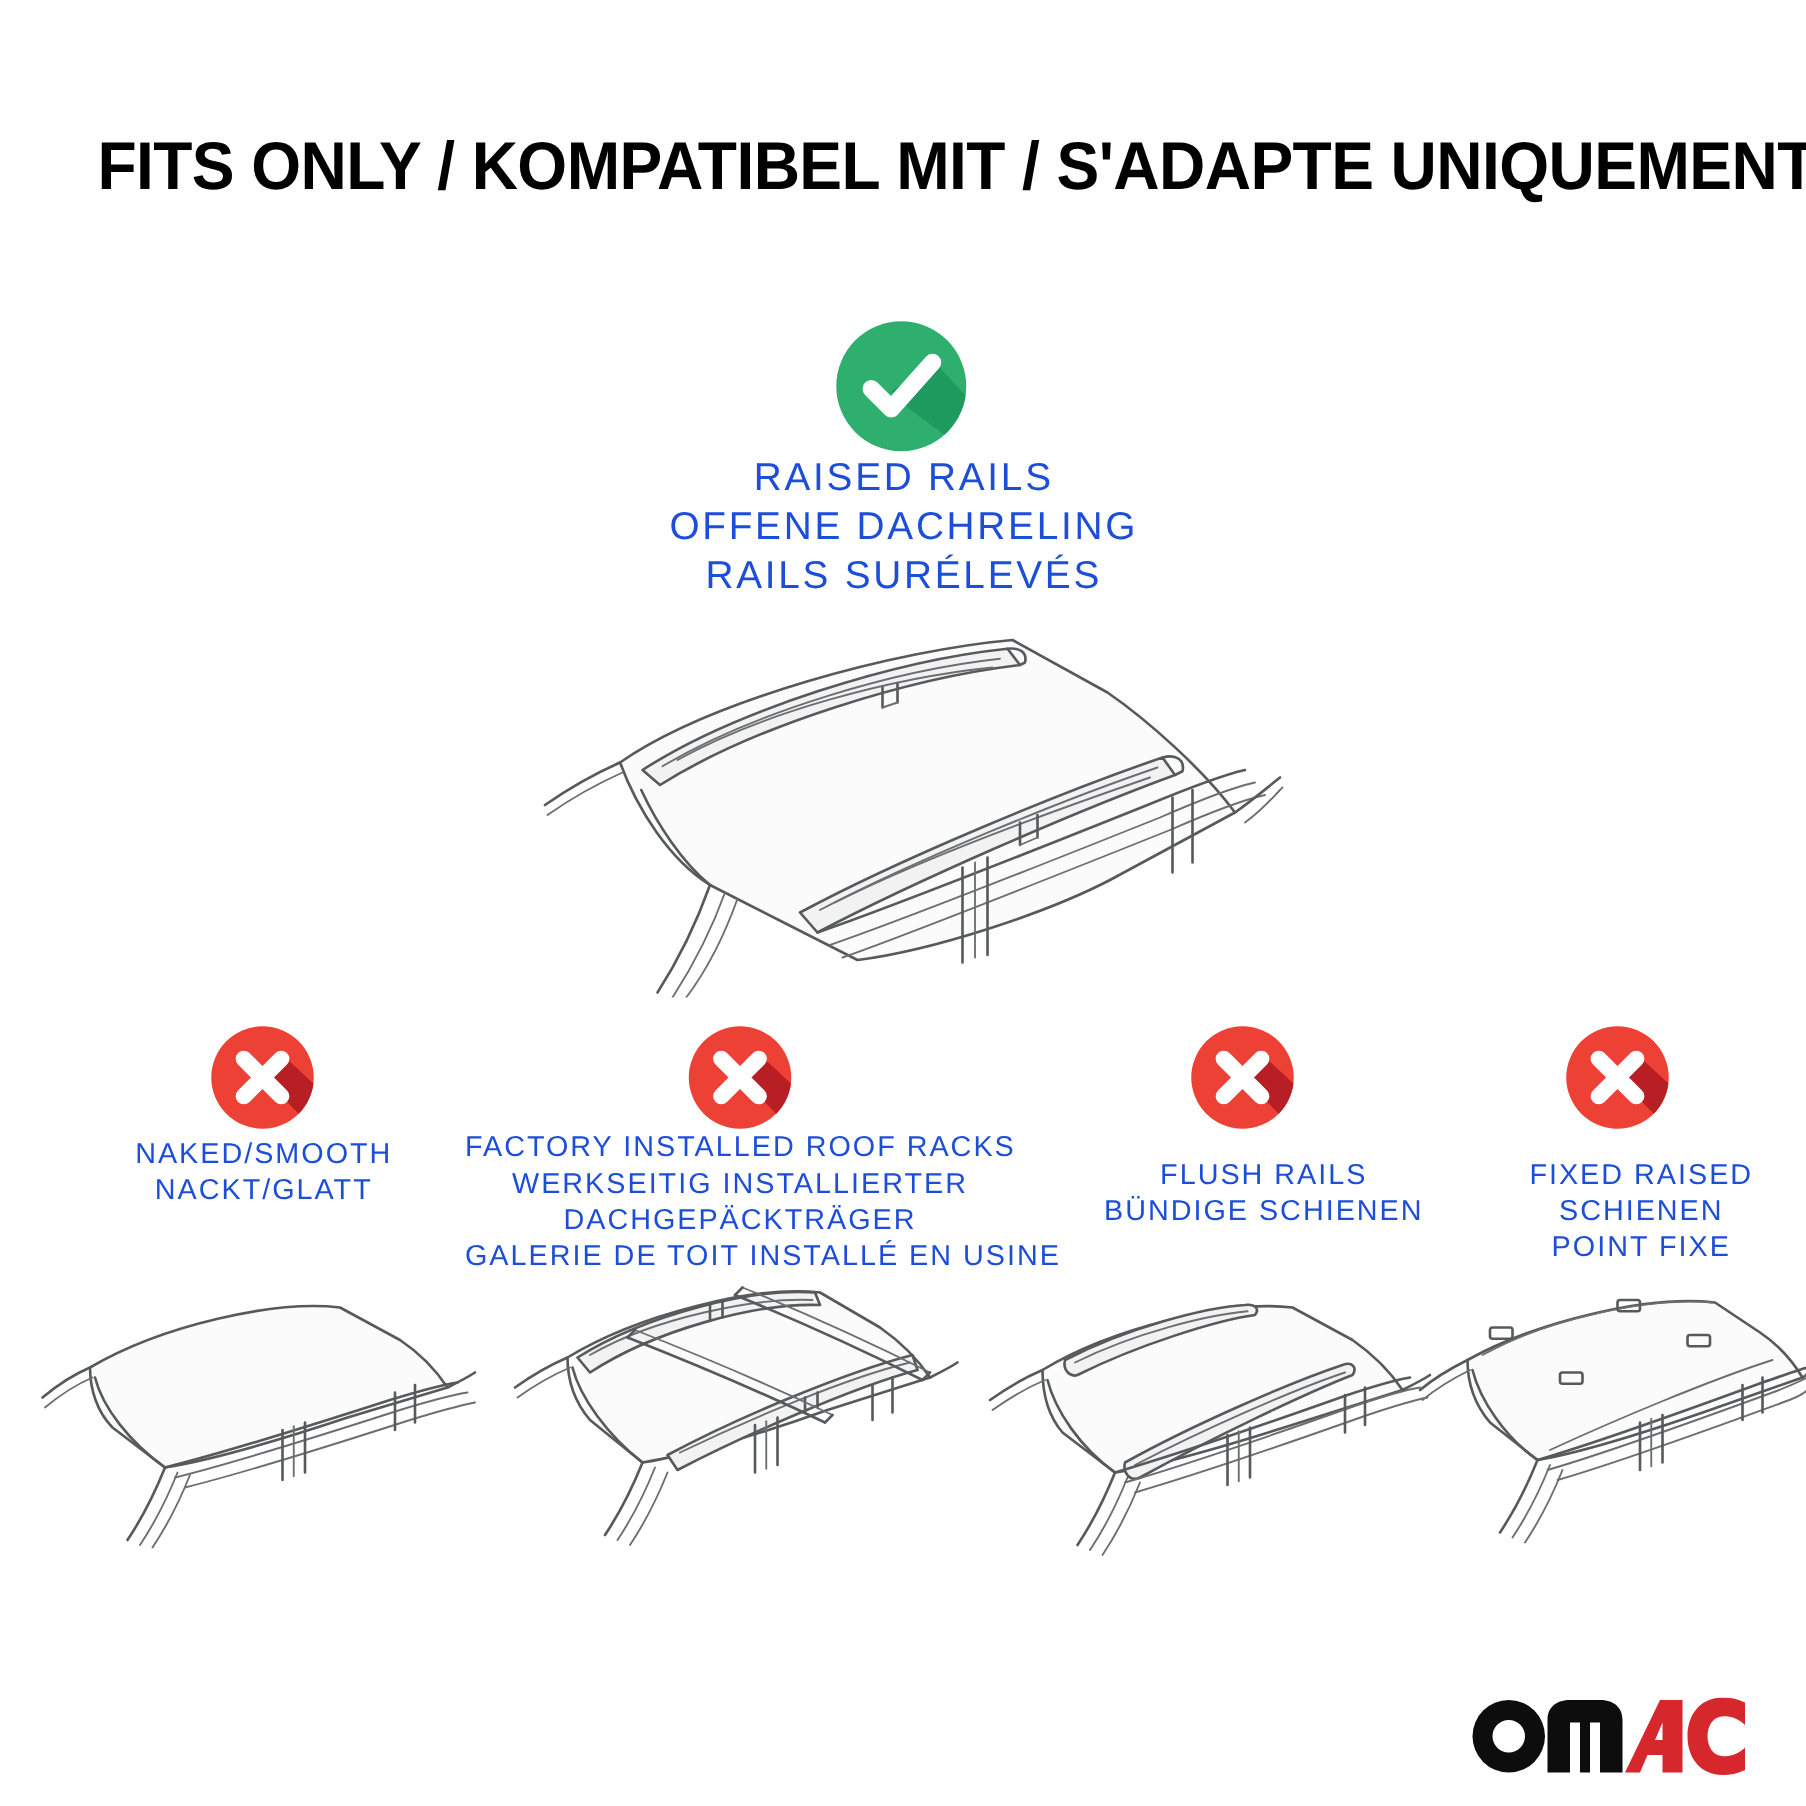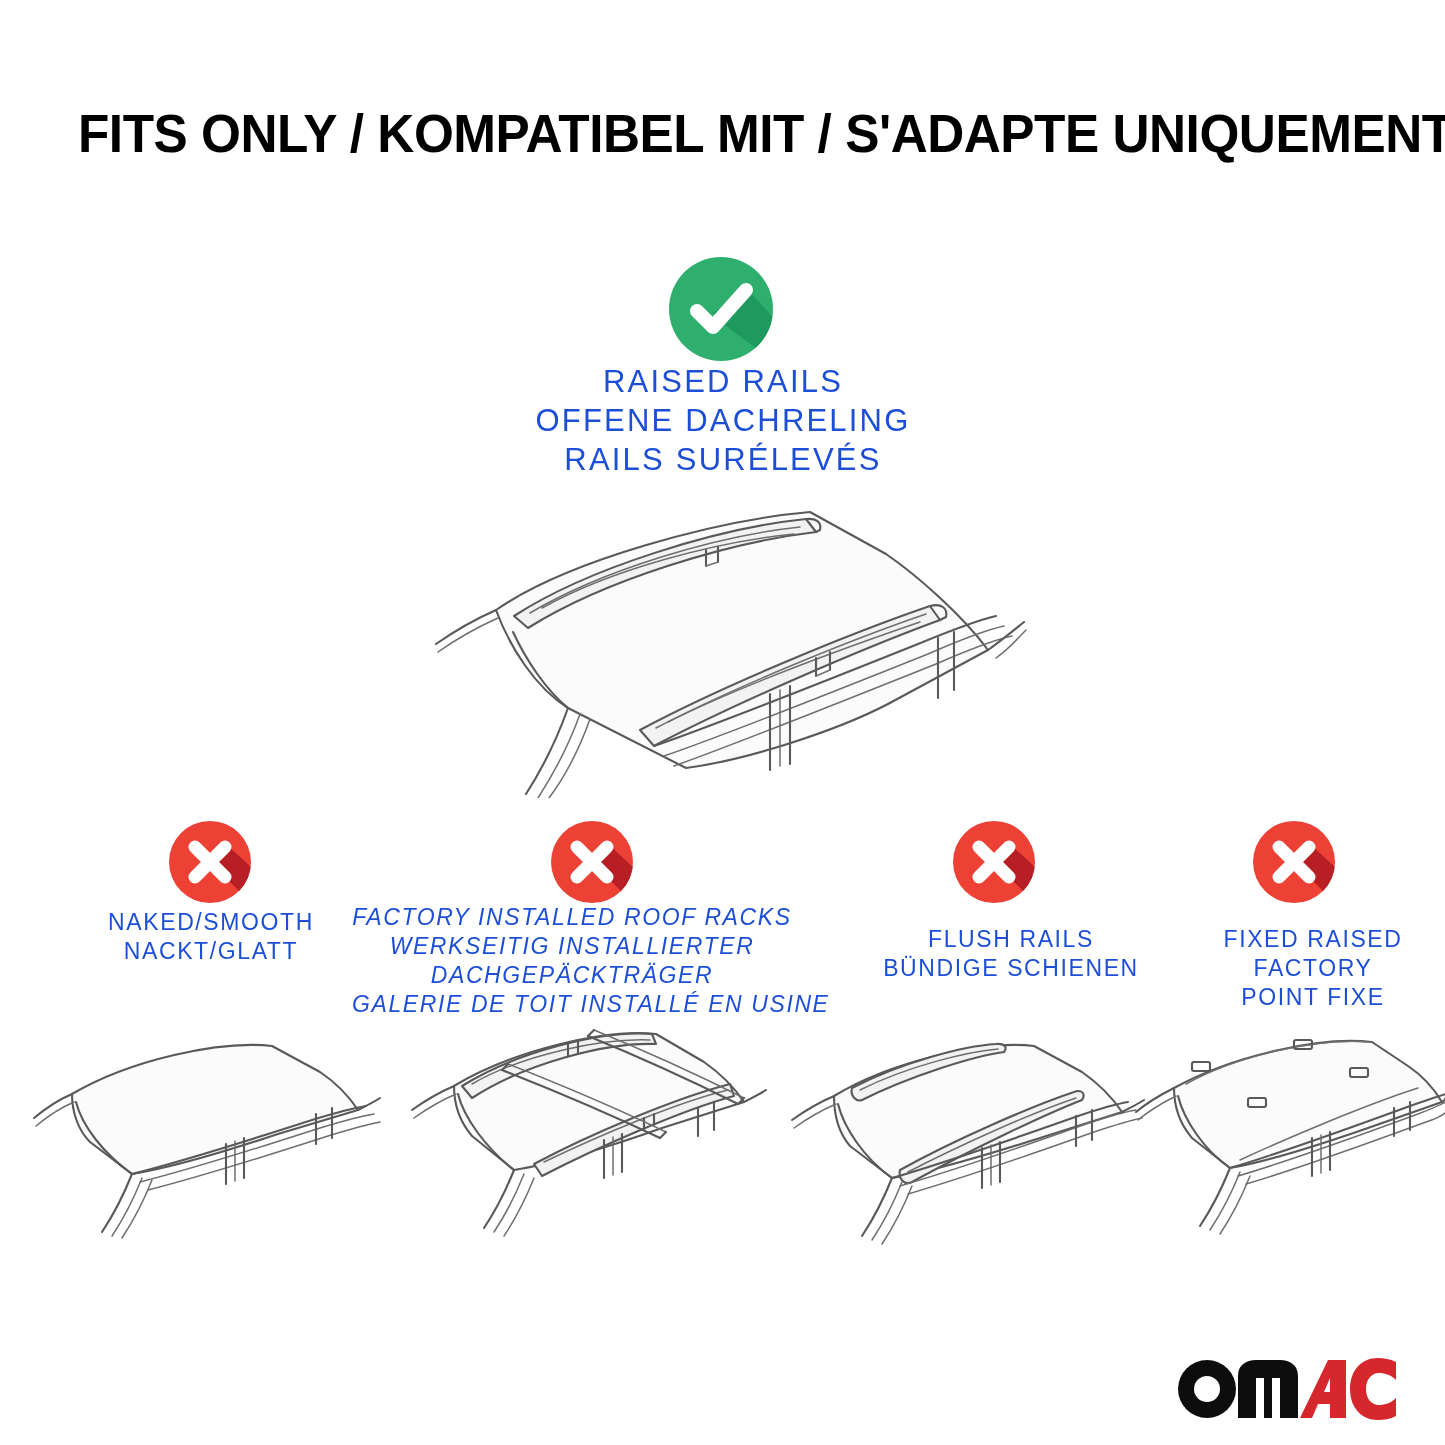--- a/index.html
+++ b/index.html
@@ -67,21 +67,21 @@
     font-size: 31px;
     line-height: 39px;
   }
 
   .bottom-label {
     font-size: 23px;
     line-height: 29px;
     letter-spacing: 1.6px;
   }
   #label-0 { left: 28px;   top: 908px; width: 366px; }
-  #label-1 { left: 352px;  top: 903px; width: 440px; font-style: italic; }
+  #label-1 { left: 372px;  top: 903px; width: 440px; }
   #label-2 { left: 828px;  top: 925px; width: 366px; }
   #label-3 { left: 1180px; top: 925px; width: 266px; }
 
   
   .car {
     position: absolute;
   }
   .car svg { display: block; width: 100%; height: 100%; }
   .car path, .car line, .car polyline, .car ellipse, .car rect {
     fill: none;
@@ -219,21 +219,21 @@
     <span class="ln">GALERIE DE TOIT INSTALLÉ EN USINE</span>
   </div>
 
   <div class="label bottom-label" id="label-2">
     <span class="ln">FLUSH RAILS</span>
     <span class="ln">BÜNDIGE SCHIENEN</span>
   </div>
 
   <div class="label bottom-label" id="label-3">
     <span class="ln">FIXED RAISED</span>
-    <span class="ln">FACTORY</span>
+    <span class="ln">SCHIENEN</span>
     <span class="ln">POINT FIXE</span>
   </div>
 
   <div class="car" id="car-0">
     <svg viewBox="0 0 362 232">
       <path class="fillpanel" d="M52 72 C110 38 200 18 252 24 L300 50 C318 62 330 76 338 88
                                  L258 112 C210 128 150 146 112 152
                                  L70 120 C58 108 52 90 52 72 Z"></path>
       <path d="M52 72 C38 78 26 86 14 96"></path>
       <path class="thin" d="M54 80 C40 86 28 94 16 104"></path>

